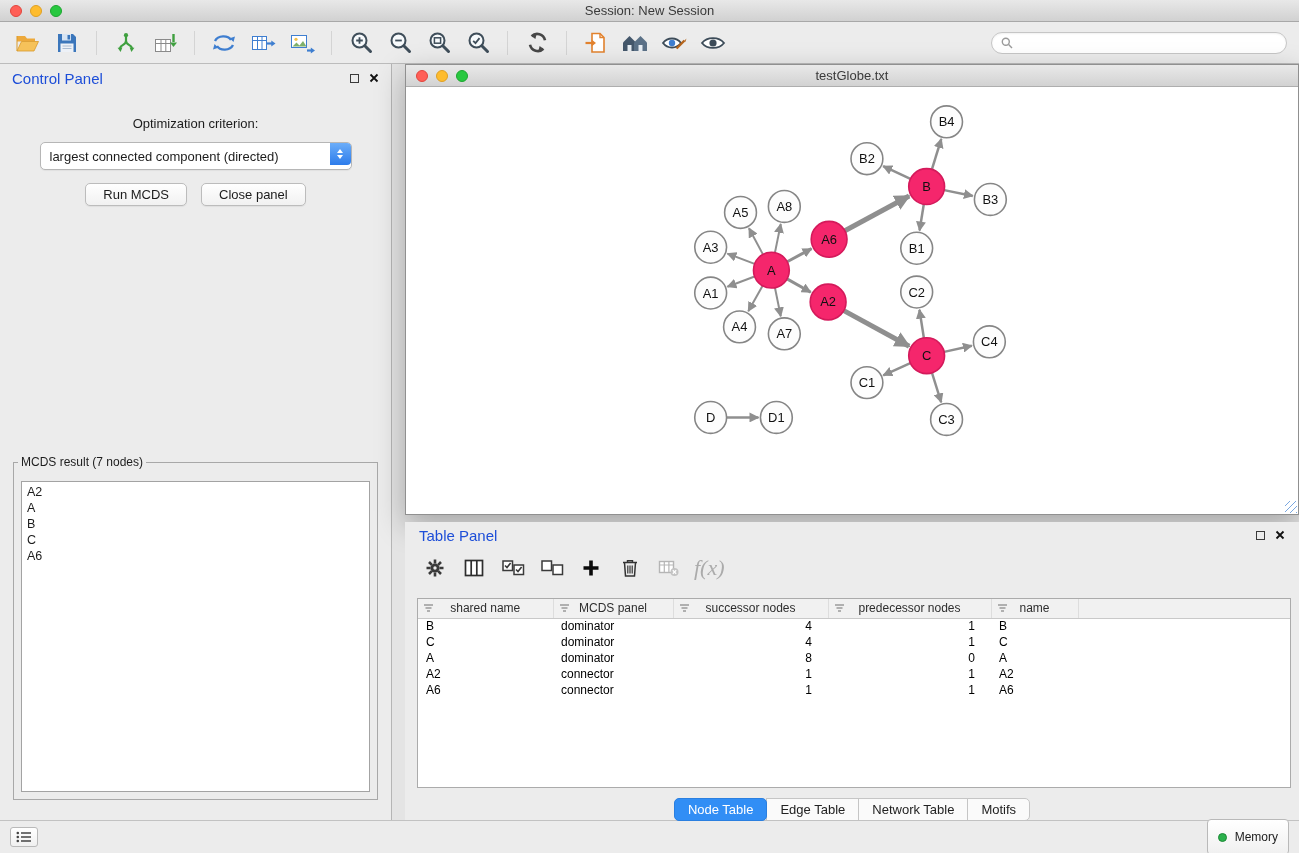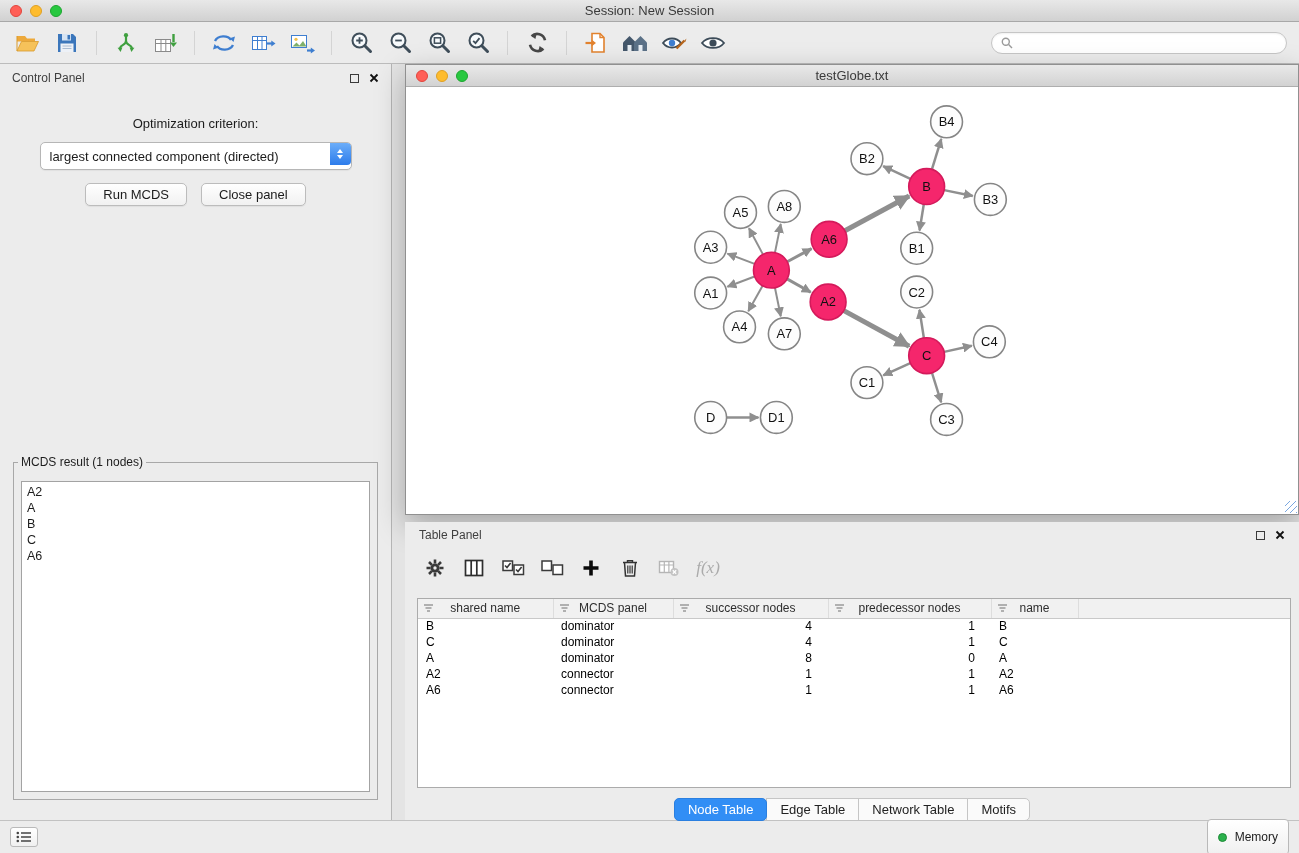--- a/index.html
+++ b/index.html
@@ -27,21 +27,21 @@
   #toolbar-buttons { display: flex; align-items: center; gap: 7px; }
   .tb-btn { width: 32px; height: 30px; display: flex; align-items: center; justify-content: center; border-radius: 4px; }
   .tb-sep { width: 1px; height: 24px; background: #d4d4d4; margin: 0 6px; }
   #search-box { margin-left: auto; width: 296px; height: 22px; background: #fff;
     border: 1px solid #c6c6c6; border-radius: 12px; display: flex; align-items: center;
     padding: 0 9px; gap: 5px; box-shadow: inset 0 1px 2px rgba(0,0,0,0.06); }
   #search-box input { border: none; outline: none; flex: 1; font-size: 12px; font-family: inherit; background: transparent; }
 
   
   .panel-header { height: 28px; display: flex; align-items: center; padding: 0 12px; }
-  .panel-title { font-size: 12px; color: #404040; }
+  .panel-title { font-size: 15px; color: #1d4ed8; }
   .panel-controls { margin-left: auto; display: flex; align-items: center; gap: 10px; }
   .float-box { width: 9px; height: 9px; border: 1.5px solid #3a3a3a; display: inline-block; }
 
   
   #control-panel { position: absolute; left: 0; top: 64px; width: 392px; height: 756px;
     background: #ececec; border-right: 1px solid #b5b5b5; }
   .tabs-row { display: flex; justify-content: center; margin-top: 4px; }
   .tab { padding: 3px 13px; font-size: 13px; background: #fafafa; border: 1px solid #c5c5c5;
     margin-left: -1px; color: #222; white-space: nowrap; }
   .tab:first-child { border-radius: 5px 0 0 5px; margin-left: 0; }
@@ -78,21 +78,21 @@
   .net-canvas { position: absolute; left: 0; top: 23px; right: 0; bottom: 0; background: #fff; }
   #graph-svg { position: absolute; left: 0; top: 0; width: 100%; height: 100%; }
   .resize-grip { position: absolute; right: 1px; bottom: 1px; width: 12px; height: 12px;
     background: repeating-linear-gradient(135deg, transparent 0 3px, #7aa7e0 3px 4.2px); }
 
   
   #table-panel { position: absolute; left: 13px; top: 458px; right: 0; height: 298px; background: #ececec; }
   #table-panel .panel-header { padding: 0 14px; height: 26px; }
   .tp-toolbar { display: flex; align-items: center; gap: 11px; padding-left: 16px; height: 40px; }
   .tp-btn { min-width: 28px; height: 28px; display: flex; align-items: center; justify-content: center; }
-  .fx { font-family: "Liberation Serif", serif; font-style: italic; color: #ababab; font-size: 17px; }
+  .fx { font-family: "Liberation Serif", serif; font-style: italic; color: #ababab; font-size: 22px; }
   .table-wrap { position: absolute; left: 12px; right: 8px; top: 76px; height: 190px;
     background: #fff; border: 1px solid #ababab; overflow: hidden; }
   table.node-table { border-collapse: collapse; table-layout: fixed; width: 100%; }
   .node-table th { height: 19px; background: #f1f1f1; border-bottom: 1px solid #c9c9c9;
     border-right: 1px solid #ddd; font-weight: 400; font-size: 12px; color: #2e2e2e;
     text-align: center; padding: 0 4px; position: relative; }
   .node-table th.filler { border-right: none; }
   .node-table th .sort-ic { position: absolute; left: 5px; top: 4px; }
   .node-table td { height: 16px; font-size: 12px; padding: 0 16px 0 8px; color: #000; white-space: nowrap; }
   .tp-tabs { position: absolute; left: 0; right: 0; top: 272px; display: flex; justify-content: center; }
@@ -319,21 +319,21 @@
     <span class="stepper">
         <i class="tri up"></i>
         <i class="tri down"></i>
       </span>
   </div>
   <div class="cp-buttons">
     <button class="mac-btn">Run MCDS</button>
     <button class="mac-btn">Close panel</button>
   </div>
   <fieldset class="result-group">
-    <legend>MCDS result (1 nodes)</legend>
+    <legend>MCDS result (7 nodes)</legend>
     <div class="result-list">
         <div class="result-item">A2</div>
         <div class="result-item">A</div>
         <div class="result-item">B</div>
         <div class="result-item">C</div>
         <div class="result-item">A6</div>
       </div>
   </fieldset>
 </div>
 

